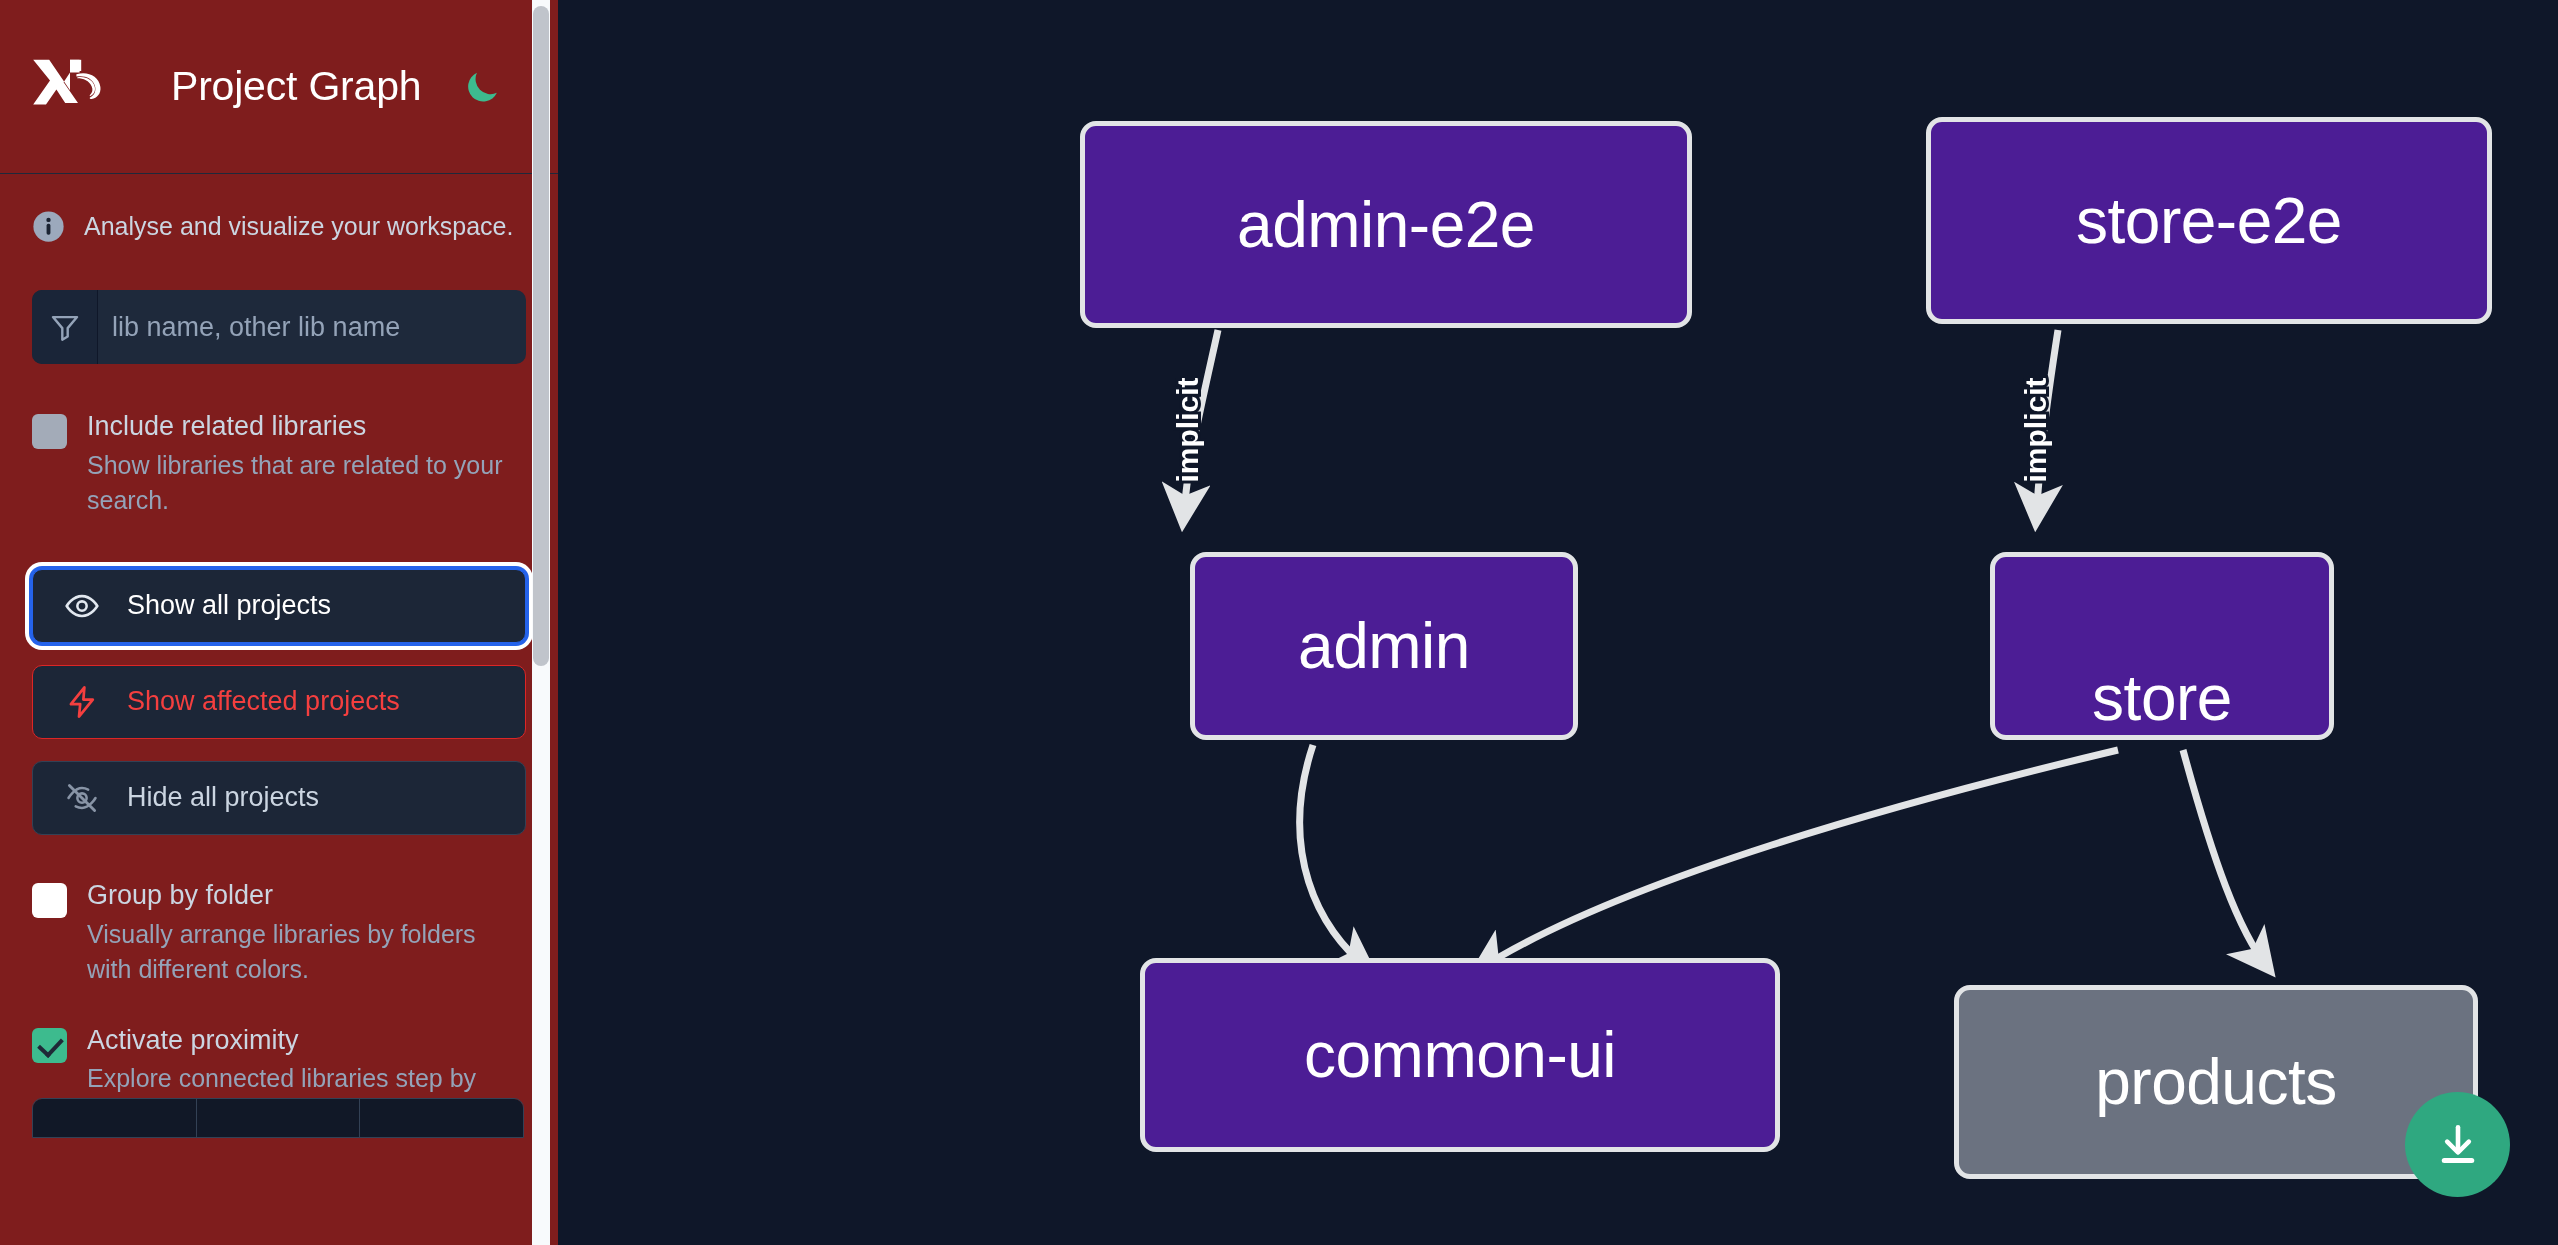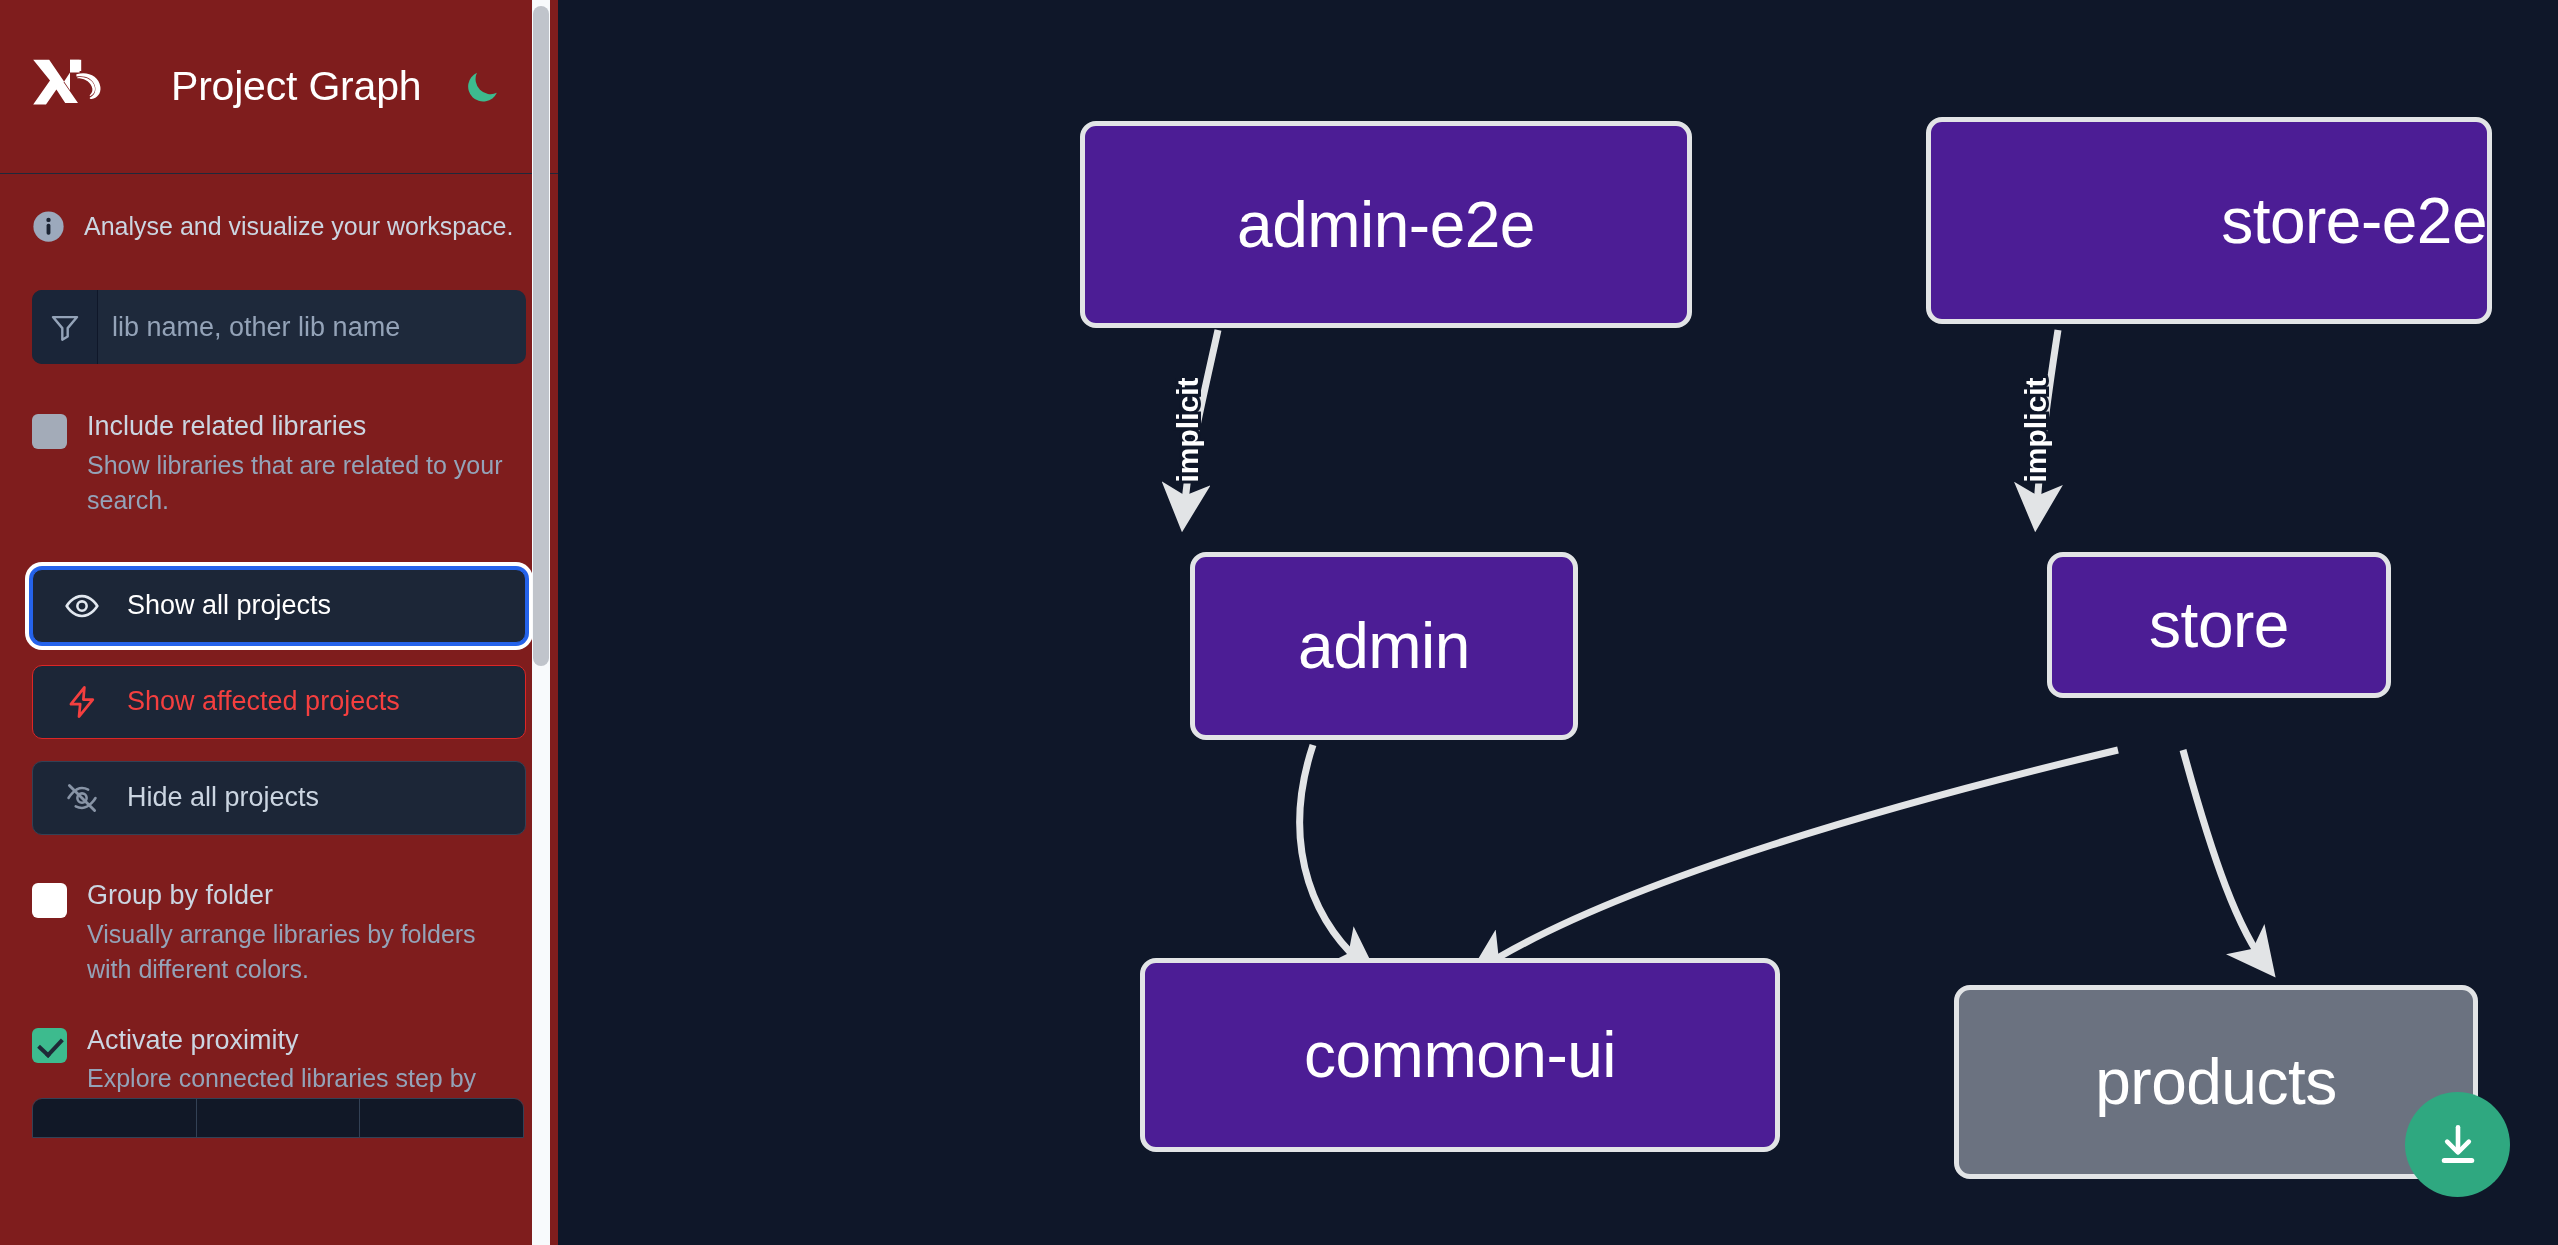--- a/index.html
+++ b/index.html
@@ -297,27 +297,27 @@
 
       <g font-family="Liberation Sans, sans-serif" font-size="30" font-weight="700">
         <text transform="translate(640,430) rotate(-90)" text-anchor="middle" fill="#FFFFFF" stroke="#0F1729" stroke-width="6" paint-order="stroke">implicit</text>
         <text transform="translate(1488,430) rotate(-90)" text-anchor="middle" fill="#FFFFFF" stroke="#0F1729" stroke-width="6" paint-order="stroke">implicit</text>
       </g>
     </svg>
 
     <div class="node pink" style="left:522px;  top:121px; width:612px; height:207px;">
         <span>admin-e2e</span>
       </div>
-    <div class="node pink" style="left:1368px; top:117px; width:566px; height:207px;justify-content:flex-end;">
+    <div class="node pink" style="left:1368px; top:117px; width:566px; height:207px;">
         <span>store-e2e</span>
       </div>
     <div class="node pink" style="left:632px;  top:552px; width:388px; height:188px;">
         <span>admin</span>
       </div>
-    <div class="node pink" style="left:1489px; top:552px; width:344px; height:146px;">
+    <div class="node pink" style="left:1432px; top:552px; width:344px; height:188px;align-items:flex-end;">
         <span>store</span>
       </div>
     <div class="node pink" style="left:582px;  top:958px; width:640px; height:194px;">
         <span>common-ui</span>
       </div>
     <div class="node slate" style="left:1396px; top:985px; width:524px; height:194px;">
         <span>products</span>
       </div>
 
     <button class="dl-btn" aria-label="download graph">

